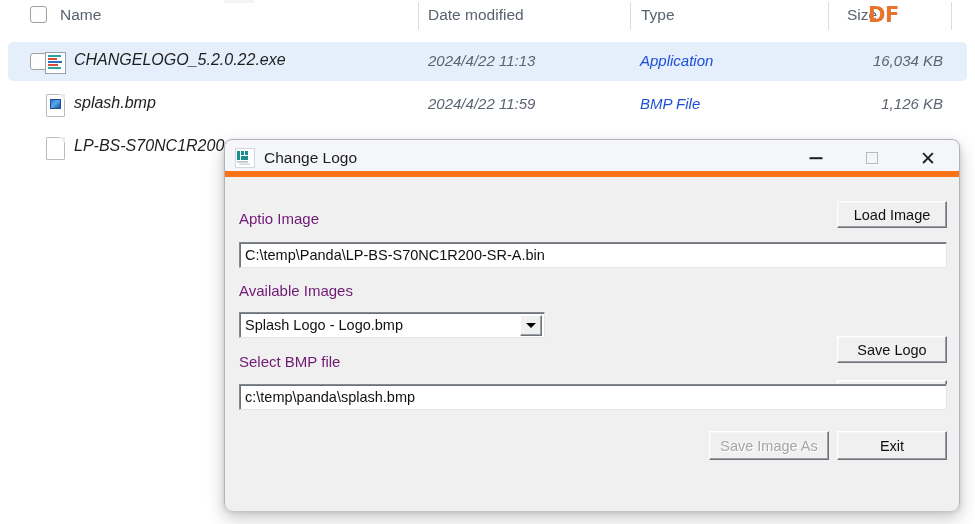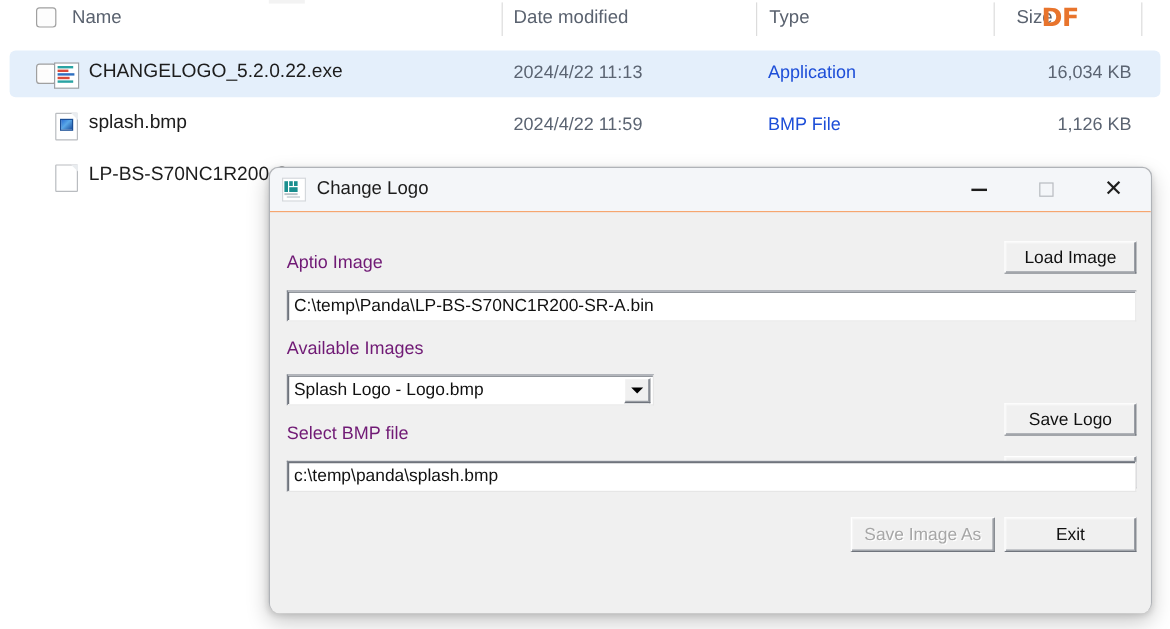--- a/index.html
+++ b/index.html
@@ -67,20 +67,21 @@
     letter-spacing: -0.5px;
   }
 
   
   .file-row {
     position: absolute;
     left: 8px;
     width: 959px;
     height: 39px;
     border-radius: 5px;
+    font-style: italic;
   }
   .file-row.selected { background: #e4effb; }
 
   .row-checkbox {
     position: absolute;
     left: 22px; top: 11px;
     width: 17px; height: 17px;
     border: 1.3px solid #a0a0a0;
     border-radius: 3px;
     background: #fdfdfd;
@@ -167,21 +168,21 @@
     border-radius: 8px;
     box-shadow: 0 8px 18px rgba(0,0,0,0.22), 0 2px 5px rgba(0,0,0,0.14);
     font-family: "Liberation Sans", sans-serif;
   }
   #titlebar {
     position: absolute;
     left: 0; top: 0;
     width: 100%; height: 37px;
     background: #f4f6f9;
     border-radius: 8px 8px 0 0;
-    border-bottom: 1px solid #f97316;
+    border-bottom: 6px solid #f97316;
   }
   #title-icon {
     position: absolute;
     left: 10px; top: 8px;
     width: 20px; height: 20px;
     background: #ffffff;
     border: 1px solid #d4d8dc;
   }
   #title-text {
     position: absolute;

